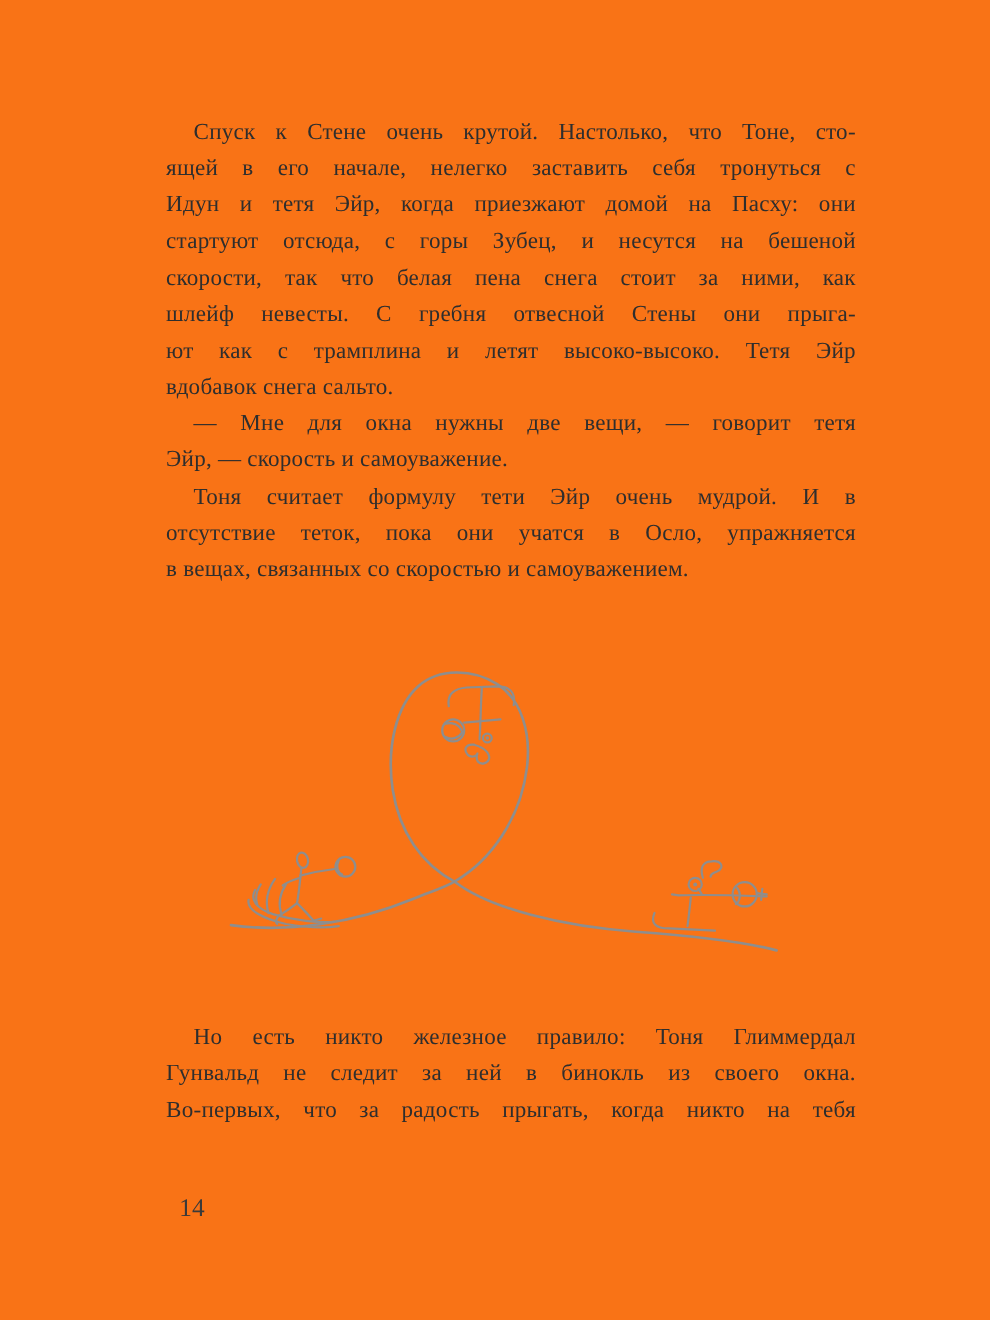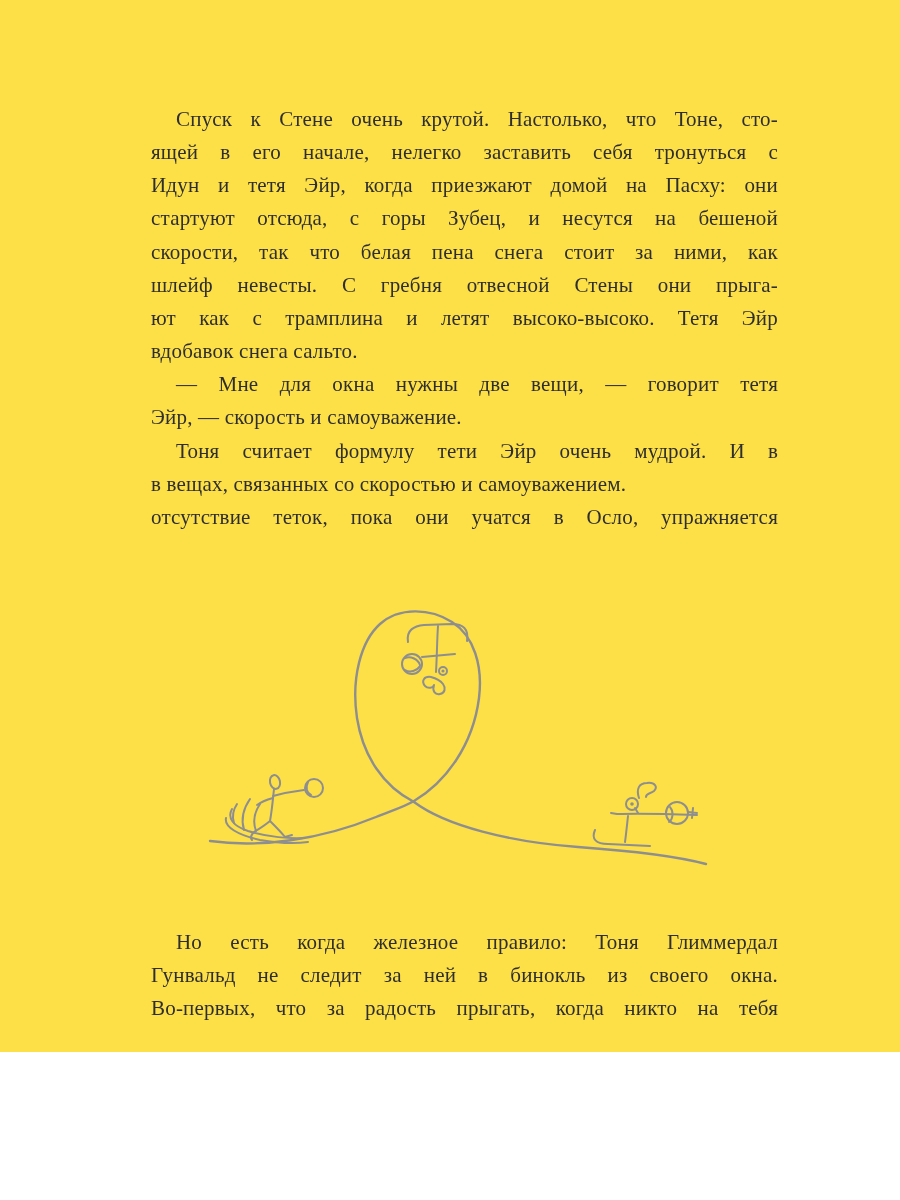--- a/index.html
+++ b/index.html
@@ -1,19 +1,19 @@
 <!DOCTYPE html>
 <html lang="ru"><head>
 <meta charset="utf-8">
 <style>
   html,body{margin:0;padding:0;background:#ffffff;}
   .page{
     position:relative;
-    width:900px;height:1052px;
-    background:#fde047;
+    width:900px;height:1200px;
+    background:#f97316;
     font-family:"Liberation Serif","DejaVu Serif",serif;
     color:#2e2e2e;
     overflow:hidden;
   }
   .text-block{
     position:absolute;
     left:151px;width:627px;
     font-size:21px;
     line-height:33.15px;
     letter-spacing:0.2px;
@@ -51,22 +51,22 @@
       <div class="ln">шлейф невесты. С гребня отвесной Стены они прыга-</div>
       <div class="ln">ют как с трамплина и летят высоко-высоко. Тетя Эйр</div>
       <div class="ln last">вдобавок снега сальто.</div>
     </div>
     <div>
       <div class="ln ind">— Мне для окна нужны две вещи, — говорит тетя</div>
       <div class="ln last">Эйр, — скорость и самоуважение.</div>
     </div>
     <div>
       <div class="ln ind">Тоня считает формулу тети Эйр очень мудрой. И в</div>
+      <div class="ln">отсутствие теток, пока они учатся в Осло, упражняется</div>
       <div class="ln last">в вещах, связанных со скоростью и самоуважением.</div>
-      <div class="ln">отсутствие теток, пока они учатся в Осло, упражняется</div>
     </div>
   </div>
 
   <svg class="illustration" viewBox="0 0 560 320" role="img" aria-label="Детский карандашный рисунок: лыжная трасса с мертвой петлей и три фигурки лыжников — разгон, сальто в петле и приземление">
     <g fill="none" stroke-linecap="round" stroke-linejoin="round" stroke="#8e8e8e">
 
       <path stroke-width="2.4" d="
         M 30,261
         C 80,268 140,260 196,237
         C 210,231 222,228 234,221
@@ -119,21 +119,21 @@
 
       <g stroke="none" fill="#8e8e8e">
         <circle cx="263" cy="91" r="1.6"></circle>
         <circle cx="452" cy="224" r="1.8"></circle>
       </g>
     </g>
   </svg>
 
   <div class="text-block tb2">
     <div>
-      <div class="ln ind">Но есть когда железное правило: Тоня Глиммердал</div>
+      <div class="ln ind">Но есть никто железное правило: Тоня Глиммердал</div>
       <div class="ln">Гунвальд не следит за ней в бинокль из своего окна.</div>
       <div class="ln">Во-первых, что за радость прыгать, когда никто на тебя</div>
     </div>
   </div>
 
   <div class="page-number">14</div>
 
 </div>
 
 </body></html>

